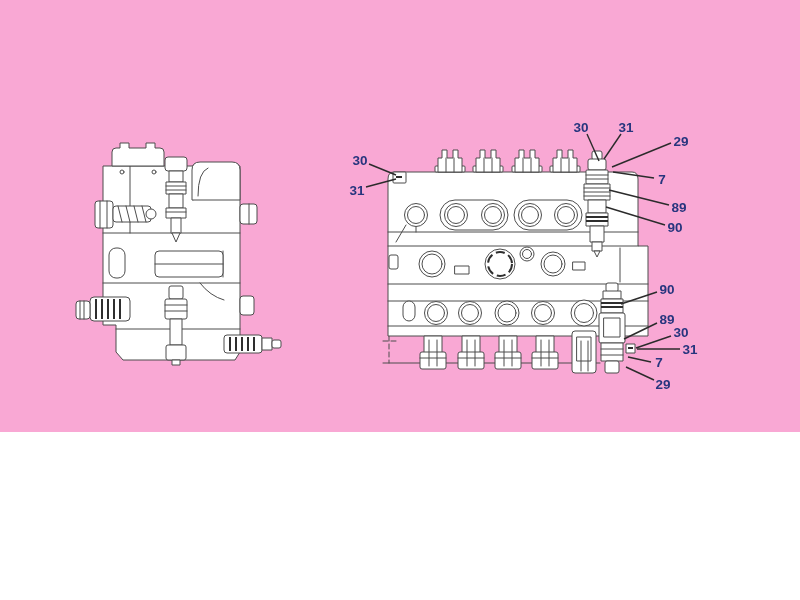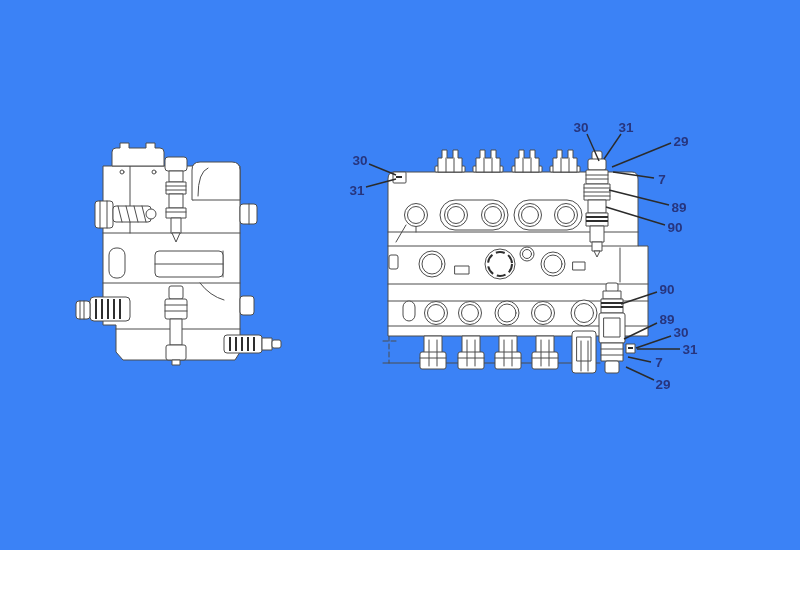--- a/index.html
+++ b/index.html
@@ -1,16 +1,16 @@
 <!DOCTYPE html>
 <html><head>
 <meta charset="utf-8">
 <style>
   html,body{margin:0;padding:0;background:#ffffff;}
-  #stage{position:relative;width:800px;height:550px;background:#3b82f6;overflow:hidden;}
+  #stage{position:relative;width:800px;height:432px;background:#f9a8d4;overflow:hidden;}
   svg{display:block;}
   .ln{fill:none;stroke:#4d4d4d;stroke-width:1;stroke-linecap:round;stroke-linejoin:round;}
   .wf{fill:#ffffff;stroke:#4d4d4d;stroke-width:1;stroke-linejoin:round;}
   .dk{fill:none;stroke:#2e2e2e;stroke-width:2;stroke-linecap:butt;}
   .callout{font-family:"Liberation Sans", sans-serif;font-weight:bold;font-size:13.5px;}
 </style>
 </head>
 <body>
 
 <div id="stage">

